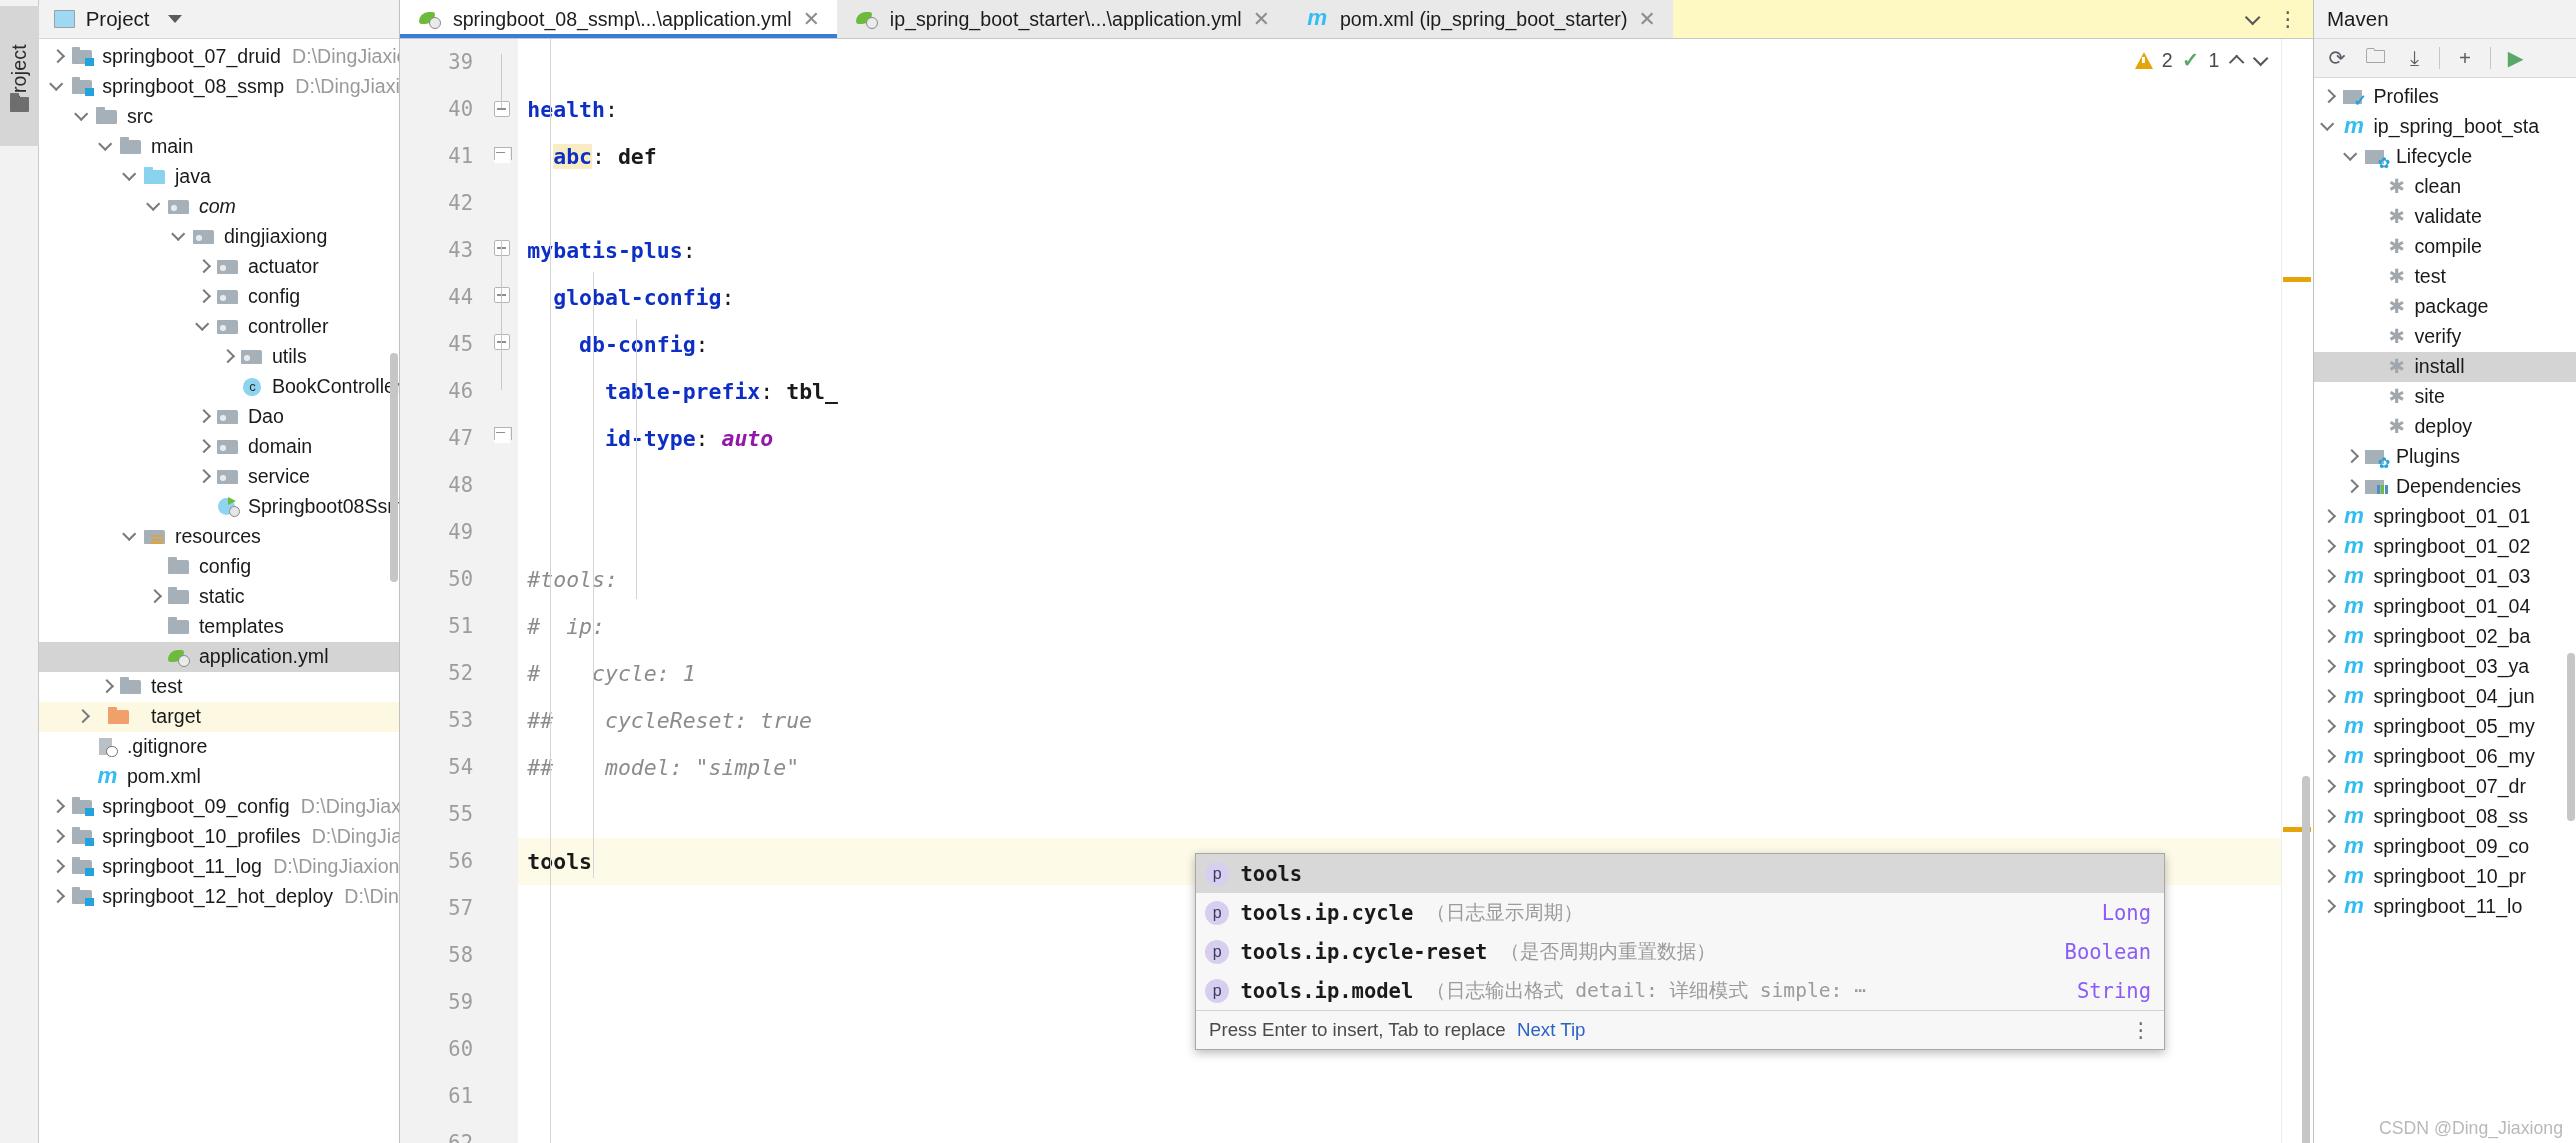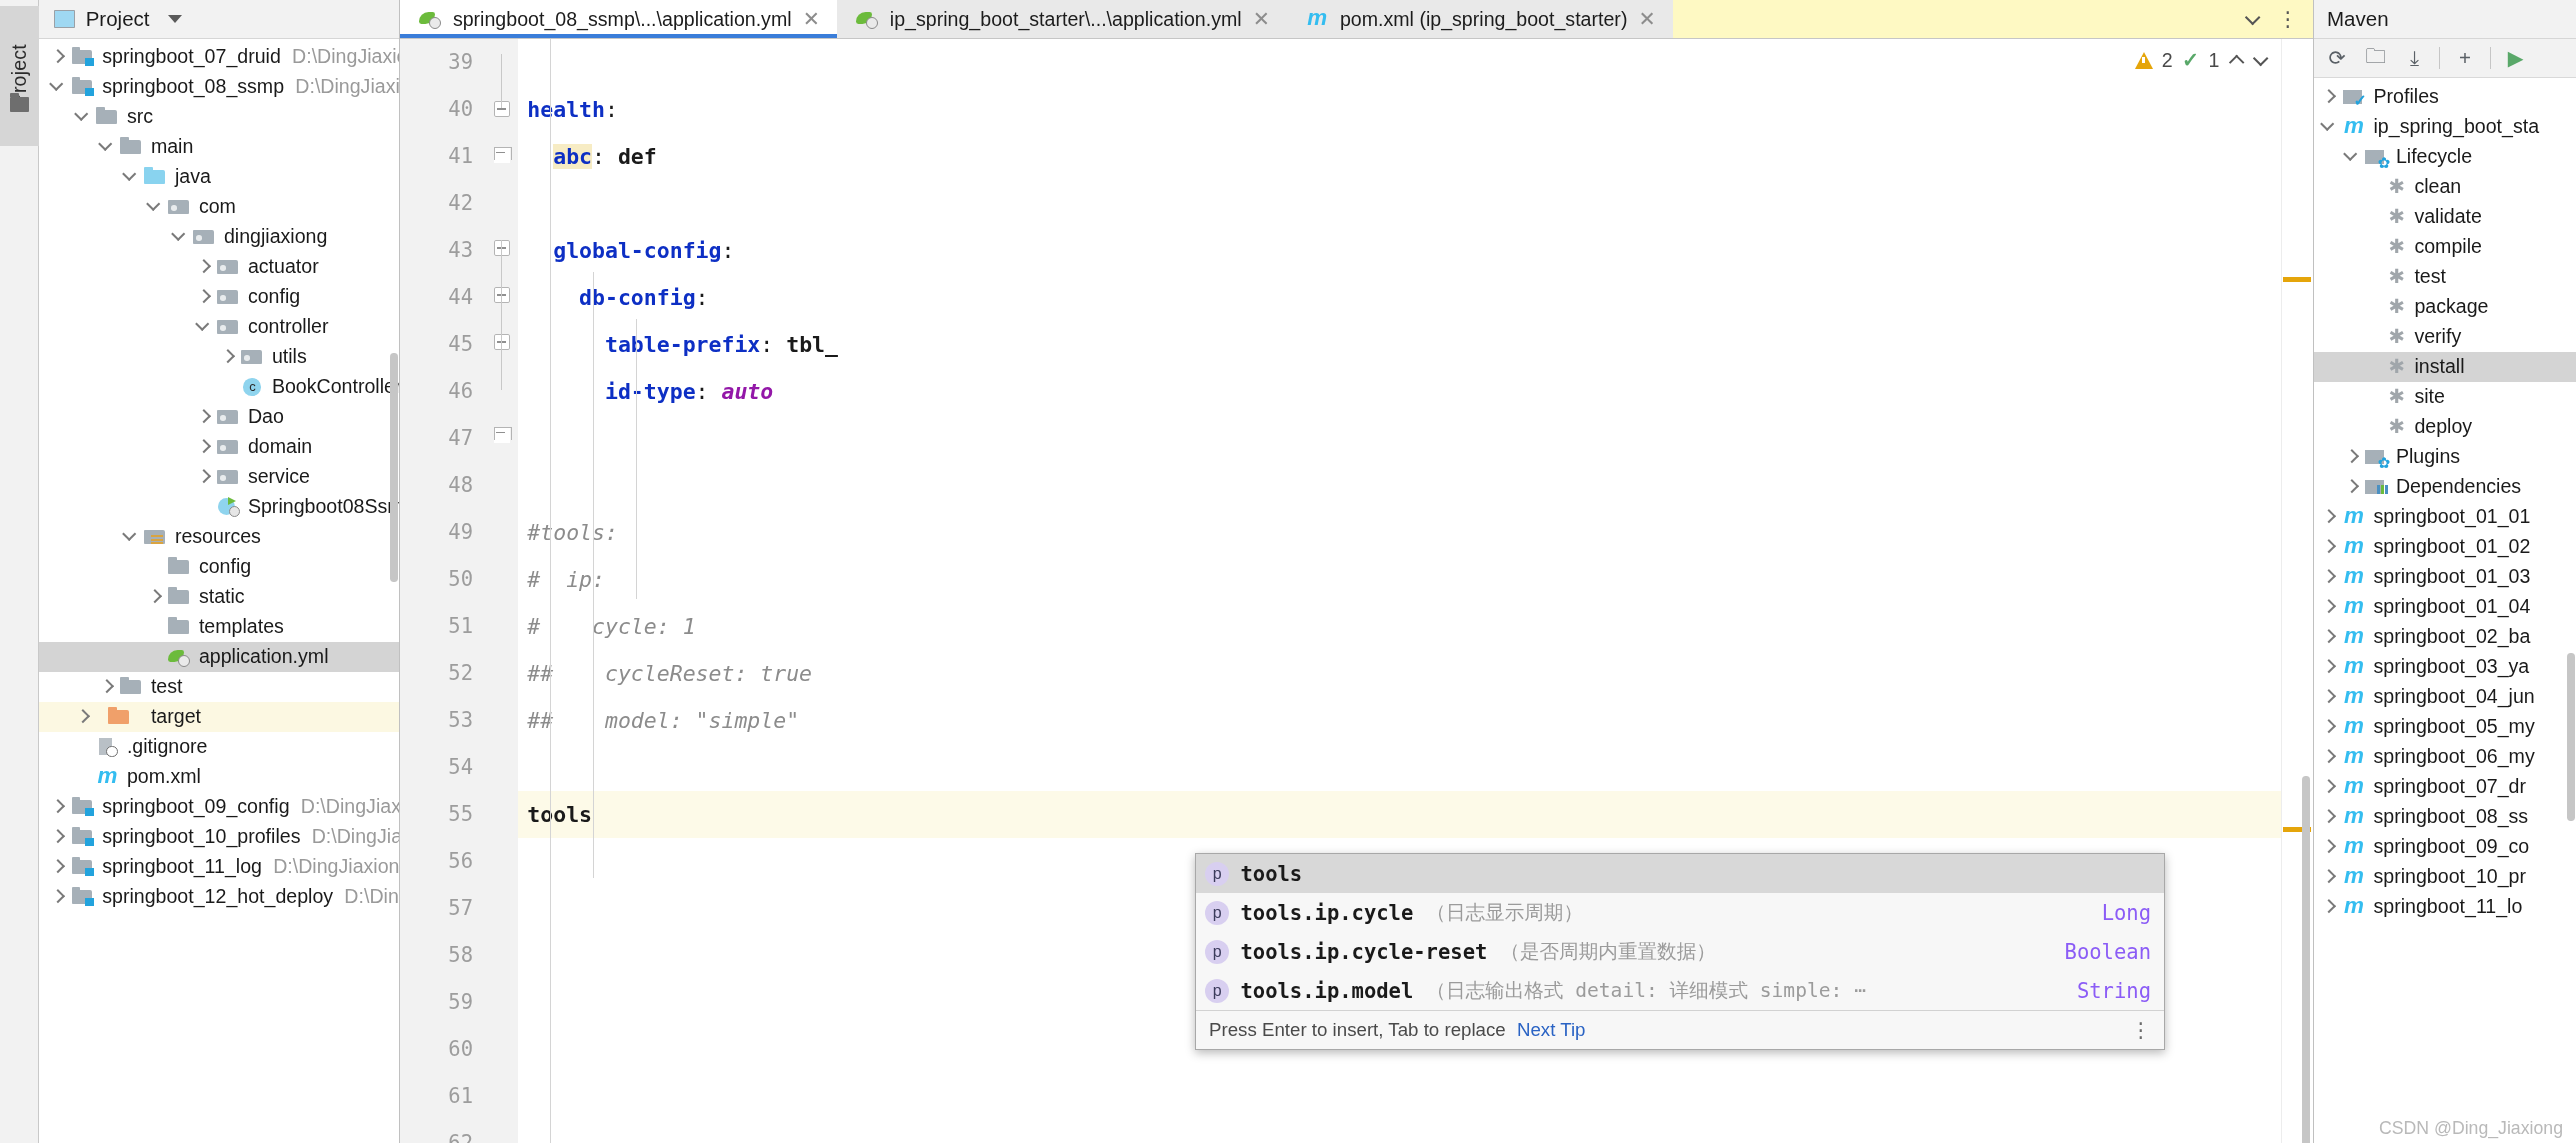--- a/index.html
+++ b/index.html
@@ -416,21 +416,21 @@
         <div class="trow" style="padding-left: 58px;">
           <span class="arrow d"></span>
           <span class="ico folder"></span>
           <span class="tname">main</span>
         </div>
         <div class="trow" style="padding-left: 82px;">
           <span class="arrow d"></span>
           <span class="ico srcfolder"></span>
           <span class="tname">java</span>
         </div>
-        <div class="trow" style="padding-left: 106px;">
+        <div class="trow" style="padding-left: 106px; font-style: italic;">
           <span class="arrow d"></span>
           <span class="ico pkg"></span>
           <span class="tname">com</span>
         </div>
         <div class="trow" style="padding-left: 131px;">
           <span class="arrow d"></span>
           <span class="ico pkg"></span>
           <span class="tname">dingjiaxiong</span>
         </div>
         <div class="trow" style="padding-left: 155px;">
@@ -629,20 +629,21 @@
           <div class="foldline" style="top: 15px; height: 54px;"></div>
           <div class="foldline" style="top: 201px; height: 147px;"></div>
           <div class="foldline" style="top: 248px; height: 103px;"></div>
           <div class="foldline" style="top: 295px; height: 56px;"></div>
         </div>
       <div class="code" id="code">
           <div class="cline"></div>
           <div class="cline"><span style="white-space:pre"></span><span class="k">health</span><span class="pl">:</span></div>
           <div class="cline"><span style="white-space:pre">  </span><span class="k hlw">abc</span><span class="pl">: </span><span class="vv">def</span></div>
           <div class="cline"></div>
+          <div class="cline"><span style="white-space:pre"></span><span class="k">mybatis-plus</span><span class="pl">:</span></div>
           <div class="cline"><span style="white-space:pre">  </span><span class="k">global-config</span><span class="pl">:</span></div>
           <div class="cline"><span style="white-space:pre">    </span><span class="k">db-config</span><span class="pl">:</span></div>
           <div class="cline"><span style="white-space:pre">      </span><span class="k">table-prefix</span><span class="pl">: </span><span class="vv">tbl_</span></div>
           <div class="cline"><span style="white-space:pre">      </span><span class="k">id-type</span><span class="pl">: </span><span class="en">auto</span></div>
           <div class="cline"></div>
           <div class="cline"></div>
           <div class="cline"><span style="white-space:pre"></span><span class="cm">#tools:</span></div>
           <div class="cline"><span style="white-space:pre"></span><span class="cm">#  ip:</span></div>
           <div class="cline"><span style="white-space:pre"></span><span class="cm">#    cycle: 1</span></div>
           <div class="cline"><span style="white-space:pre"></span><span class="cm">##    cycleReset: true</span></div>

